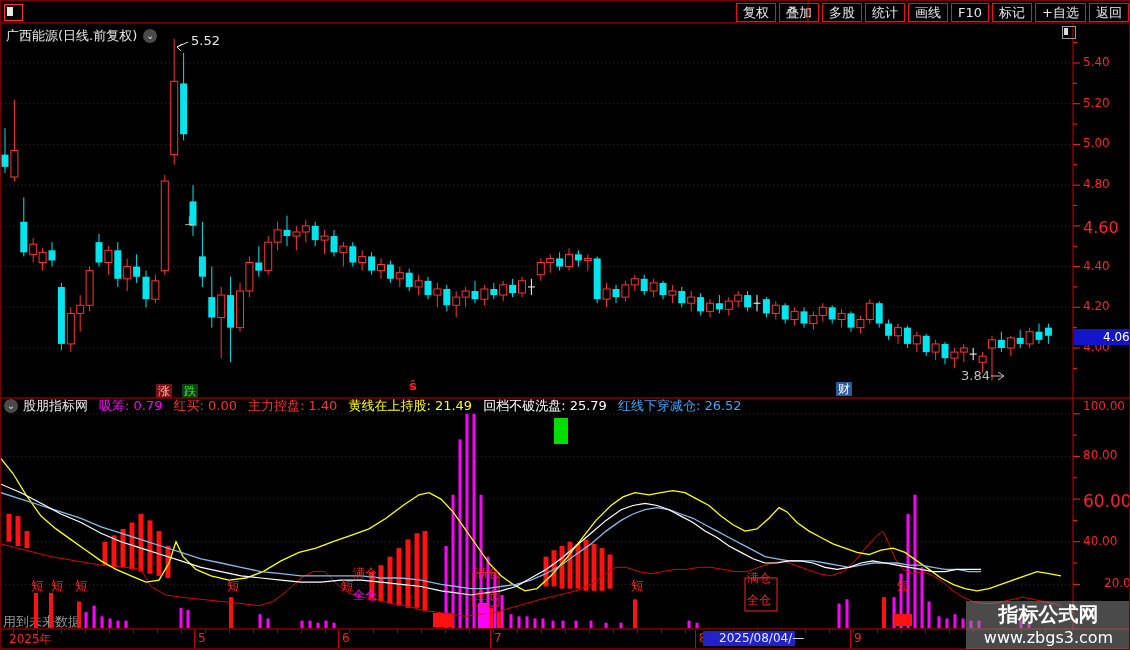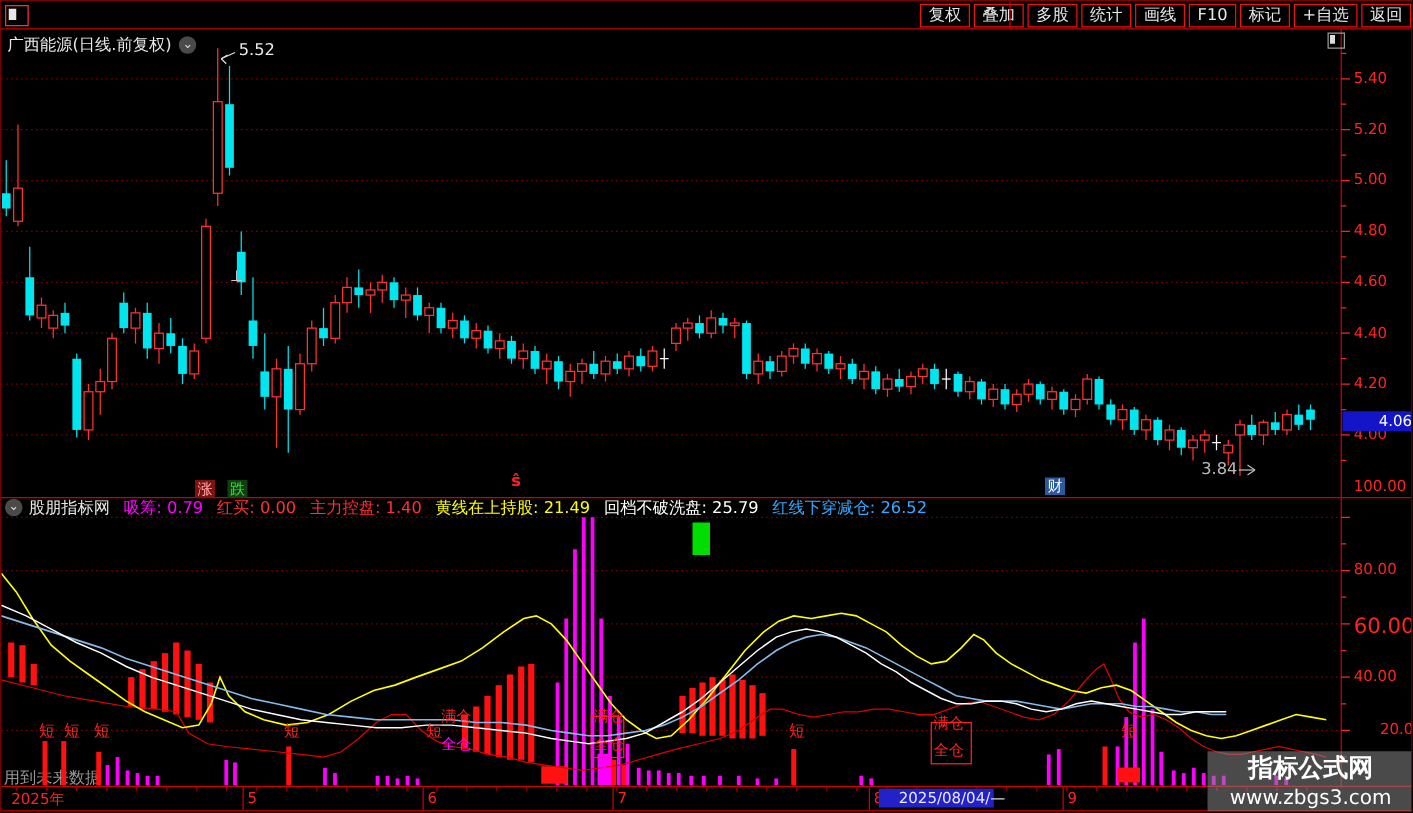--- a/index.html
+++ b/index.html
@@ -547,32 +547,32 @@
     </div>
 
   <div class="sliver" style="left:737px;top:648px;width:5px;height:2px;background:#ccc;"></div>
   <div class="sliver" style="left:782px;top:648px;width:8px;height:2px;background:#cc0000;"></div>
   <div class="sliver" style="left:823px;top:648px;width:12px;height:2px;background:#00e5ee;"></div>
 
 <div style="left: 1082px; top: 54px; color: rgb(255, 34, 34); font-size: 12px; z-index: 3; position: absolute;">5.40</div>
     <div style="left: 1082px; top: 94.714px; color: rgb(255, 34, 34); font-size: 12px; z-index: 3; position: absolute;">5.20</div>
     <div style="left: 1082px; top: 135.428px; color: rgb(255, 34, 34); font-size: 12px; z-index: 3; position: absolute;">5.00</div>
     <div style="left: 1082px; top: 176.142px; color: rgb(255, 34, 34); font-size: 12px; z-index: 3; position: absolute;">4.80</div>
-    <div style="left: 1082px; top: 216.856px; color: rgb(255, 34, 34); font-size: 12px; z-index: 3; position: absolute;">4.60</div>
+    <div style="left: 1082px; top: 216.856px; color: rgb(255, 34, 34); font-size: 16px; z-index: 3; position: absolute;">4.60</div>
     <div style="left: 1082px; top: 257.57px; color: rgb(255, 34, 34); font-size: 12px; z-index: 3; position: absolute;">4.40</div>
     <div style="left: 1082px; top: 298.284px; color: rgb(255, 34, 34); font-size: 12px; z-index: 3; position: absolute;">4.20</div>
     <div style="left: 1082px; top: 338.998px; color: rgb(255, 34, 34); font-size: 12px; z-index: 3; position: absolute;">4.00</div>
     <div class="anno" style="left: 190px; top: 32px; color: rgb(232, 232, 232); position: absolute;">5.52</div>
     <div class="anno" style="left: 960px; top: 367px; color: rgb(187, 187, 187); position: absolute;">3.84</div>
     <div style="left: 183px; top: 213px; color: rgb(200, 200, 200); font-size: 12px; z-index: 3; position: absolute;">⊥</div>
     <div style="left: 408px; top: 377px; color: rgb(255, 34, 34); font-weight: bold; font-size: 13px; z-index: 4; position: absolute;">ŝ</div>
     <div class="badge" style="left: 155px; top: 383px; background: rgb(125, 18, 18); color: rgb(255, 168, 168); position: absolute;">涨</div>
     <div class="badge" style="left: 181px; top: 383px; background: rgb(18, 63, 18); color: rgb(53, 224, 53); position: absolute;">跌</div>
     <div class="badge" style="left: 835px; top: 381px; background: rgb(42, 90, 159); color: rgb(255, 255, 255); position: absolute;">财</div>
-    <div style="left: 1082px; top: 381px; color: rgb(255, 34, 34); font-size: 12px; z-index: 3; position: absolute;">100.00</div>
+    <div style="left: 1082px; top: 398px; color: rgb(255, 34, 34); font-size: 12px; z-index: 3; position: absolute;">100.00</div>
     <div style="left: 1082px; top: 447.44px; color: rgb(255, 34, 34); font-size: 12px; z-index: 3; position: absolute;">80.00</div>
     <div style="left: 1082px; top: 490.08px; color: rgb(255, 34, 34); font-size: 17px; z-index: 3; position: absolute;">60.00</div>
     <div style="left: 1082px; top: 532.72px; color: rgb(255, 34, 34); font-size: 12px; z-index: 3; position: absolute;">40.00</div>
     <div style="left: 1082px; top: 575.36px; color: rgb(255, 34, 34); font-size: 12px; z-index: 3; position: absolute; margin-left: 21px;">20.00</div>
     <div class="sig" style="left: 30px; top: 578px; position: absolute;">短</div>
     <div class="sig" style="left: 50px; top: 578px; position: absolute;">短</div>
     <div class="sig" style="left: 74px; top: 578px; position: absolute;">短</div>
     <div class="sig" style="left: 226px; top: 578px; position: absolute;">短</div>
     <div class="sig" style="left: 340px; top: 578px; position: absolute;">短</div>
     <div class="sig" style="left: 630px; top: 578px; position: absolute;">短</div>

